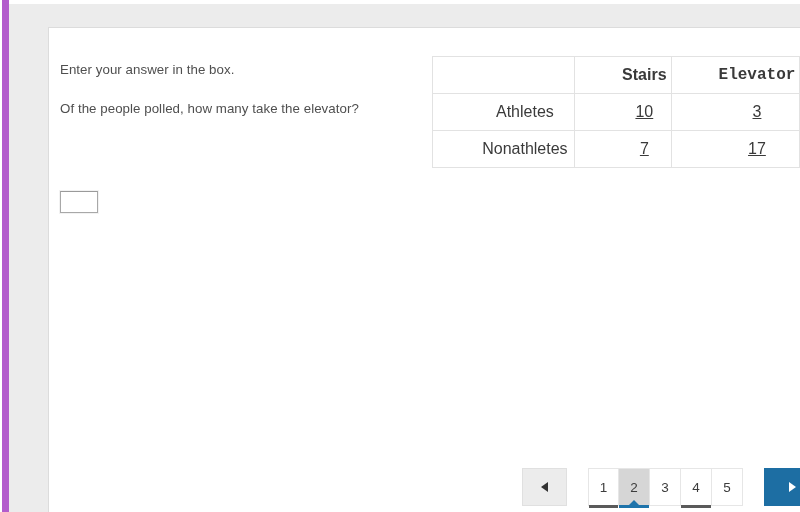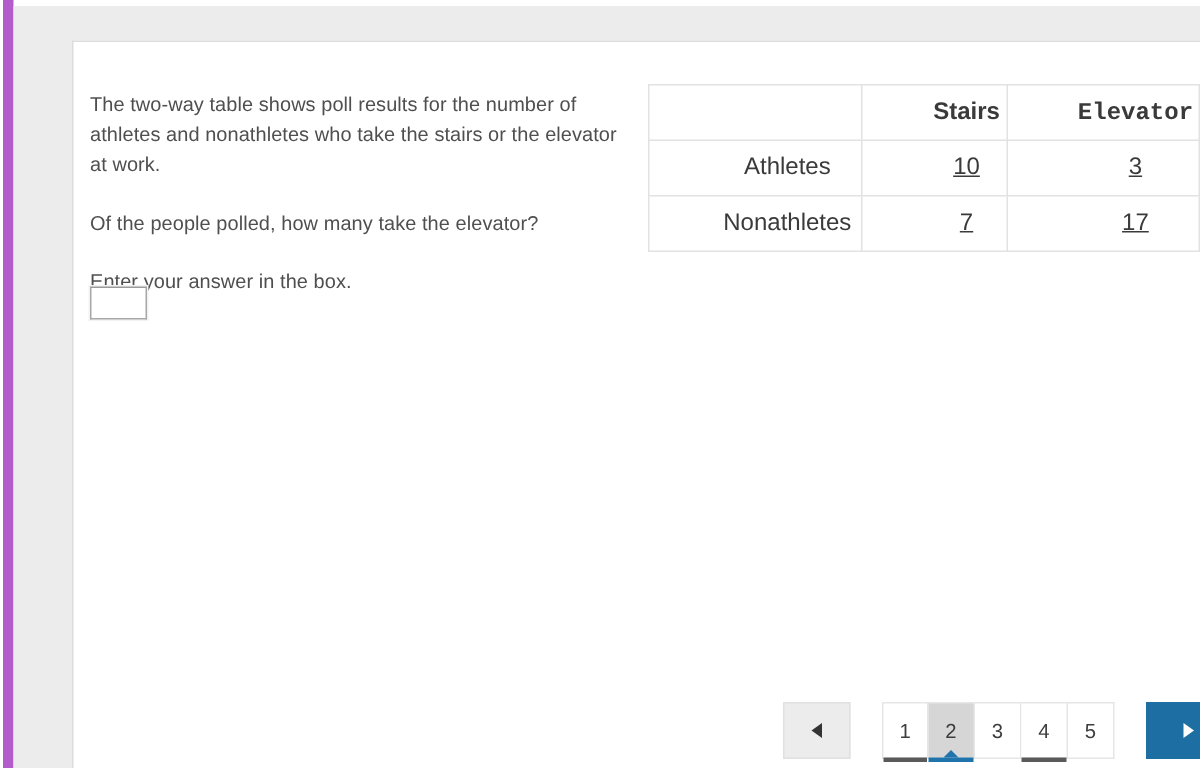--- a/index.html
+++ b/index.html
@@ -227,23 +227,22 @@
 <body>
 
 <div id="root">
 
   <div class="accent-bar"></div>
   <div class="page-backdrop"></div>
 
   <div class="content-card">
 
     <div class="question-area">
-      <p class="q-para">The two-way table shows poll results for the number of athletes and nonathletes who take the stairs or the elevator at work.</p>
+      <p class="q-para">Enter your answer in the box.</p>
       <p class="q-para">Of the people polled, how many take the elevator?</p>
-      <p class="q-para">Enter your answer in the box.</p>
     </div>
 
     <div class="answer-wrap">
       <input class="answer-input" type="text" placeholder="" style="">
     </div>
 
     <div class="table-wrap">
       <table class="two-way">
         <tbody>
           <tr>

